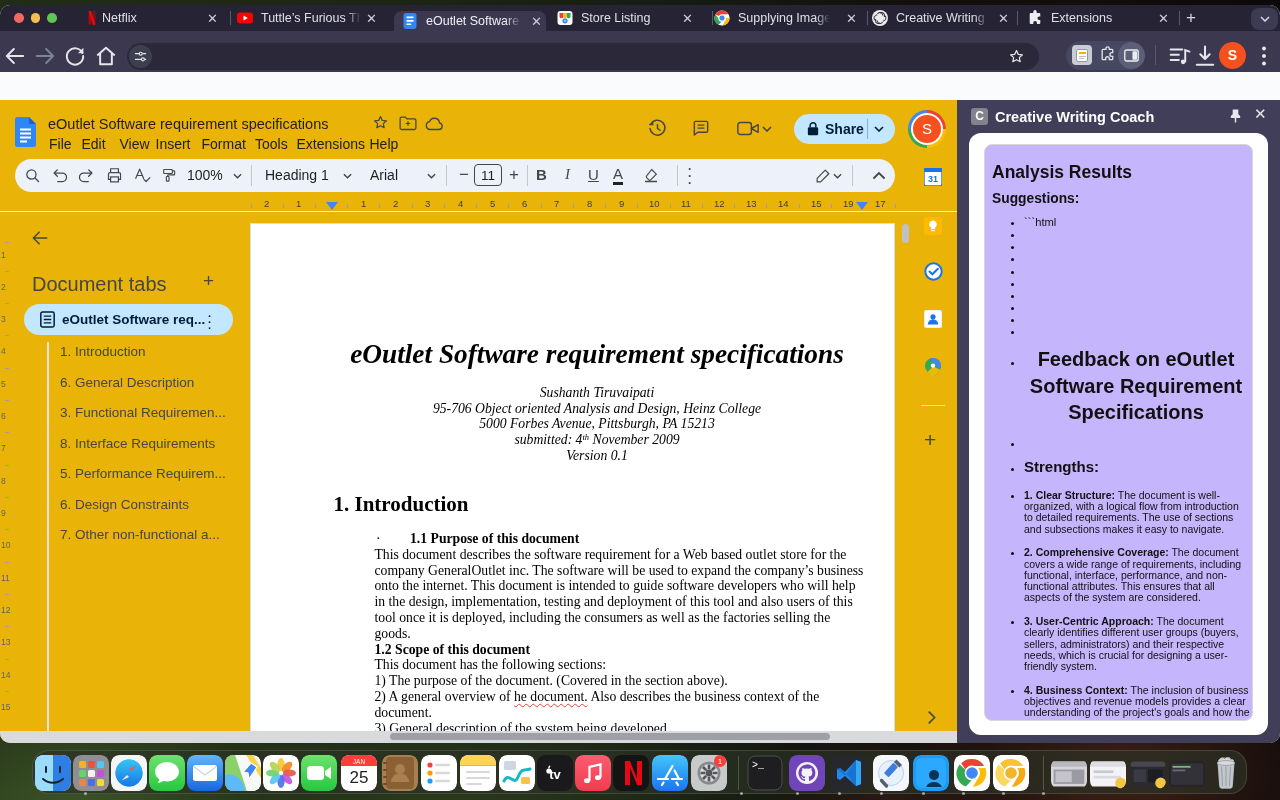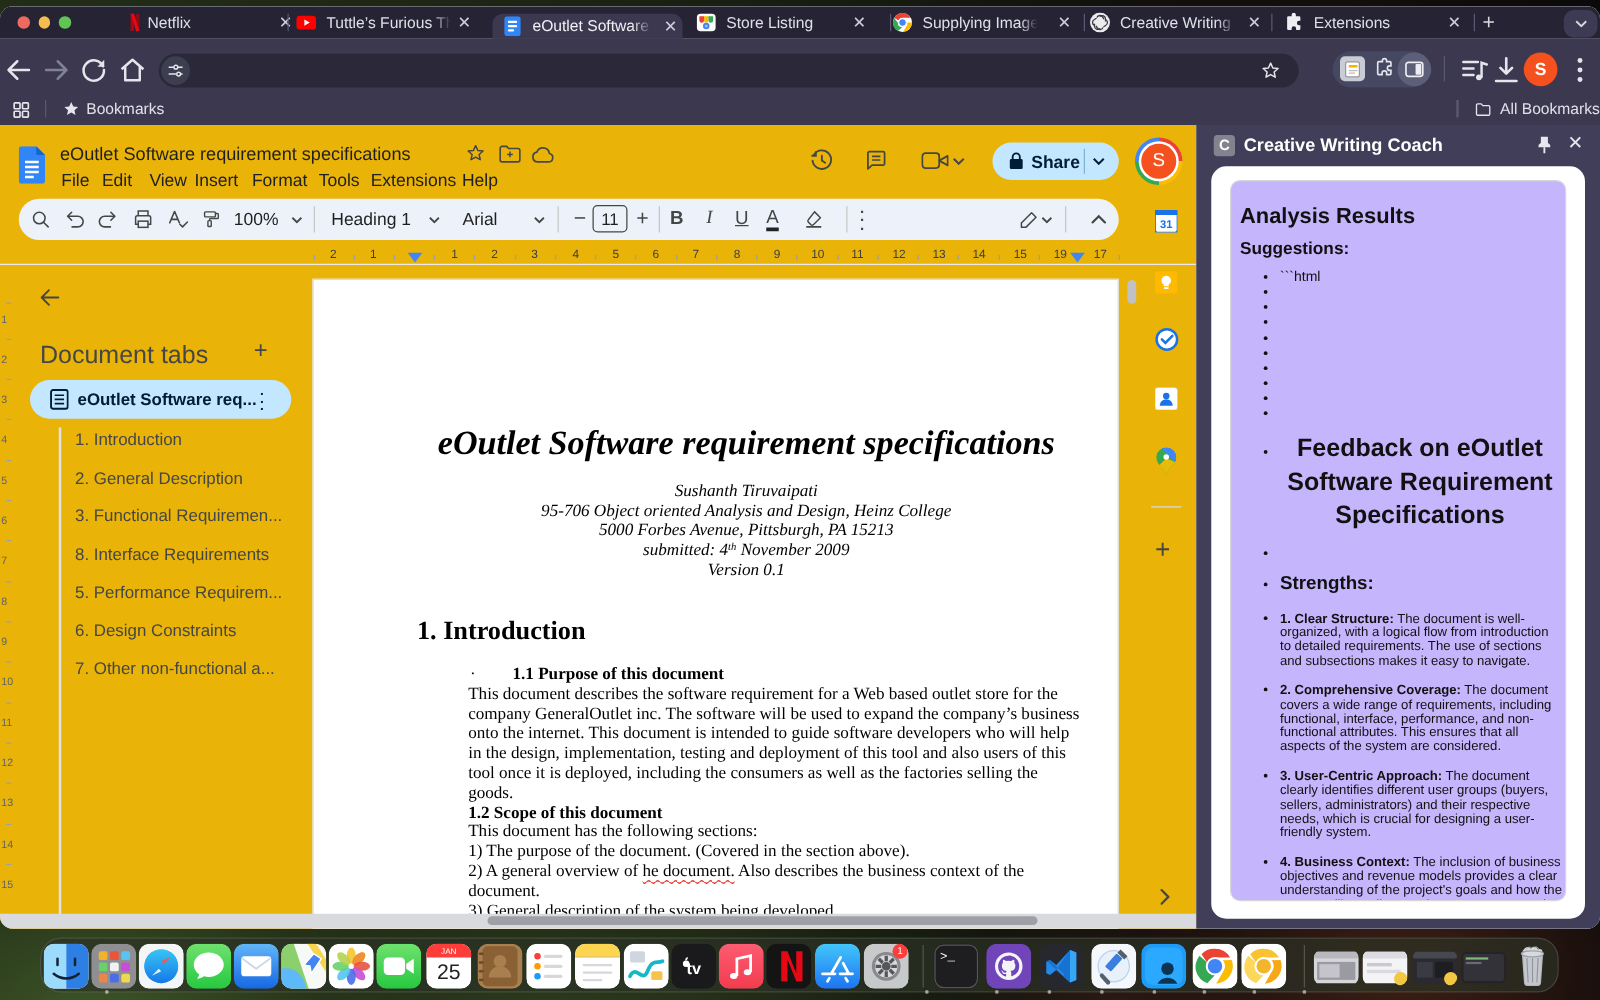--- a/index.html
+++ b/index.html
@@ -62,21 +62,21 @@
 .di{position:absolute;top:4px;width:36px;height:36px;border-radius:8px}
 .dot{position:absolute;top:41.5px;width:3px;height:3px;border-radius:50%;background:rgba(255,255,255,.55)}
 </style></head>
 <body>
 <div id="wall"></div>
 <div id="win">
   <div id="tabstrip">
     <div class="tl" style="left:14px;background:#ee6a5f"></div>
     <div class="tl" style="left:30.5px;background:#f5bd4f"></div>
     <div class="tl" style="left:47.3px;background:#61c454"></div>
-    <div class="tab" style="left:100px;width:160px">
+    <div class="tab" style="left:84px;width:160px">
       <svg class="fav" style="margin-right:2px" viewBox="0 0 16 16">
           <path fill="#b1060f" d="M4.5 1h2.6l.1 13.6-2.7.4z"></path>
           <path fill="#b1060f" d="M8.9 1h2.6v14l-2.6.4z" opacity=".75"></path>
           <path fill="#e50914" d="M4.5 1h2.7l4.3 13.6-2.6.4z"></path>
         </svg>
       <span>Netflix</span>
         <span class="x" style="left:123px">✕</span>
     </div>
     <div class="tabsep" style="left:230px"></div>
     <div class="tab" style="left:237px;width:150px">
@@ -206,40 +206,20 @@
         <path d="M5 19.5h14" stroke="#e4e6ec" stroke-width="1.8" stroke-linecap="round"></path>
       </svg>
     <div style="position:absolute;left:1219px;top:11px;width:27px;height:27px;border-radius:50%;background:#f4511e;color:#fff;font-size:14px;font-weight:700;text-align:center;line-height:27px">S</div>
     <svg class="ticon" style="left:1250px" viewBox="0 0 24 24">
         <g fill="#e4e6ec">
           <circle cx="12" cy="5.5" r="1.7"></circle>
           <circle cx="12" cy="12" r="1.7"></circle>
           <circle cx="12" cy="18.5" r="1.7"></circle>
         </g>
       </svg>
-  </div>
-  <div id="bookbar">
-    <svg style="position:absolute;left:8.5px;top:7.5px" width="16" height="16" viewBox="0 0 24 24">
-        <g stroke="#e4e6ec" stroke-width="2" fill="none">
-          <rect x="3.5" y="3.5" width="7" height="7" rx="1"></rect>
-          <rect x="13.5" y="3.5" width="7" height="7" rx="1"></rect>
-          <rect x="3.5" y="13.5" width="7" height="7" rx="1"></rect>
-          <rect x="13.5" y="13.5" width="7" height="7" rx="1"></rect>
-        </g>
-      </svg>
-    <div style="position:absolute;left:36px;top:8px;width:1px;height:14px;background:#5a5770"></div>
-    <svg style="position:absolute;left:50px;top:8px" width="14" height="14" viewBox="0 0 24 24">
-        <path d="M12 2.8l2.8 6 6.6.7-5 4.4 1.4 6.5L12 17l-5.8 3.4 1.4-6.5-5-4.4 6.6-.7z" fill="#e4e6ec"></path>
-      </svg>
-    <div style="position:absolute;left:69px;top:7.5px;font-size:12.5px">Bookmarks</div>
-    <div style="position:absolute;left:1165px;top:8px;width:1.5px;height:14px;background:#5a5770"></div>
-    <svg style="position:absolute;left:1179px;top:7.5px" width="15" height="15" viewBox="0 0 24 24">
-        <path d="M3.5 6.5a1.5 1.5 0 0 1 1.5-1.5h4.6l2 2.2h7.4a1.5 1.5 0 0 1 1.5 1.5v9.3a1.5 1.5 0 0 1-1.5 1.5H5a1.5 1.5 0 0 1-1.5-1.5z" stroke="#e4e6ec" stroke-width="1.7" fill="none"></path>
-      </svg>
-    <div style="position:absolute;left:1200px;top:7.5px;font-size:12.5px">All Bookmarks</div>
   </div>
   <div id="content">
     <div id="docs">
       
       <svg style="position:absolute;left:14.5px;top:17px" width="21" height="30" viewBox="0 0 21 30">
           <path d="M0 2.5A2.5 2.5 0 0 1 2.5 0H14l7 7v20.5a2.5 2.5 0 0 1-2.5 2.5h-16A2.5 2.5 0 0 1 0 27.5z" fill="#3086f6"></path>
           <path d="M14 0l7 7h-5.5A1.5 1.5 0 0 1 14 5.5z" fill="#1a63ce"></path>
           <g stroke="#fff" stroke-width="2">
             <path d="M5 12.5h11M5 16.5h11M5 20.5h11M5 24.5h7"></path>
           </g>
@@ -453,21 +433,21 @@
         <div style="position:absolute;left:203px;top:58px;font-size:19px;color:#444746;font-weight:400">+</div>
         <div style="position:absolute;left:24px;top:92px;width:209px;height:31px;border-radius:16px;background:#c2e7ff"></div>
         <svg style="position:absolute;left:40px;top:99px" width="15" height="17" viewBox="0 0 18 20">
               <rect x="1" y="1" width="16" height="18" rx="2" stroke="#001d35" stroke-width="1.8" fill="none"></rect>
               <path d="M4.5 6h9M4.5 10h9M4.5 14h9" stroke="#001d35" stroke-width="1.6"></path>
             </svg>
         <div style="position:absolute;left:62px;top:100px;font-size:13.5px;color:#001d35;font-weight:700">eOutlet Software req...</div>
         <div style="position:absolute;left:208px;top:98px;color:#001d35;font-weight:700;letter-spacing:0;font-size:11px;line-height:6px">.<br>.<br>.</div>
         <div style="position:absolute;left:47px;top:130px;width:2px;height:390px;background:#e1e3e6"></div>
         <div class="oitem" style="top:132px">1. Introduction</div>
-        <div class="oitem" style="top:163px">2. General Description</div>
+        <div class="oitem" style="top:163px">6. General Description</div>
         <div class="oitem" style="top:193px">3. Functional Requiremen...</div>
         <div class="oitem" style="top:224px">8. Interface Requirements</div>
         <div class="oitem" style="top:254px">5. Performance Requirem...</div>
         <div class="oitem" style="top:285px">6. Design Constraints</div>
         <div class="oitem" style="top:315px">7. Other non-functional a...</div>
       </div>
       
       <div id="vruler"></div>
       
       <div id="canvas">

